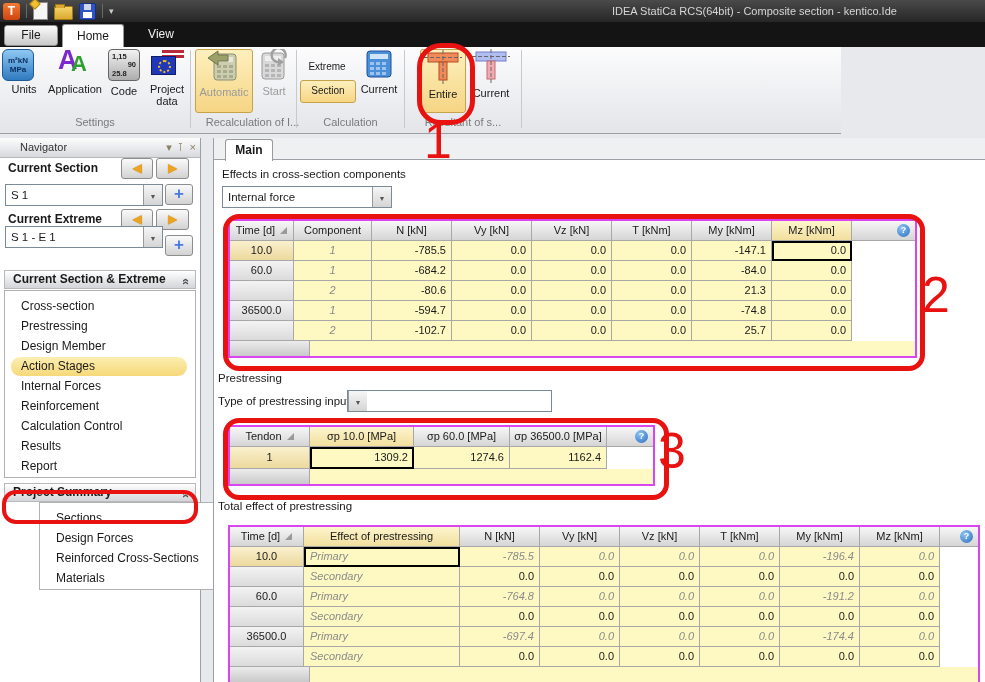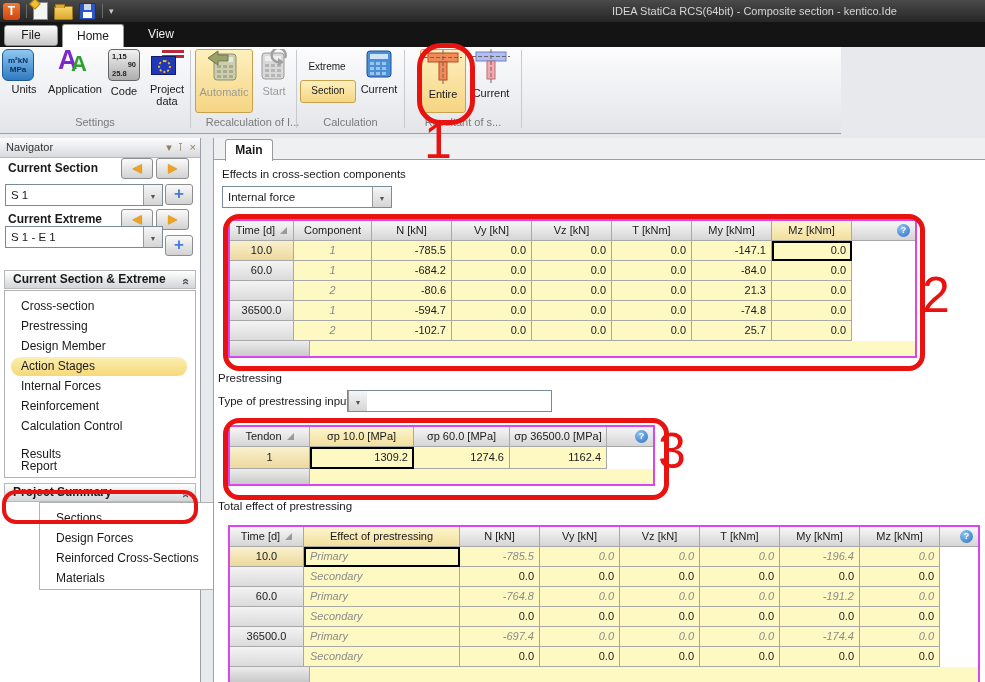--- a/index.html
+++ b/index.html
@@ -58,21 +58,21 @@
                    background:repeating-linear-gradient(#b82a3a 0 3px,#fff 3px 5px,#b82a3a 5px 8px,#fff 8px 10px);}
   .pdicon .eu{position:absolute;left:1px;top:7px;width:23px;height:17px;background:#2038b8;border:1px solid #101c70;}
   .pdicon .stars{position:absolute;left:6px;top:3px;width:9px;height:9px;border:2px dotted #f0c020;border-radius:50%;}
   .selbtn{background:linear-gradient(#fdf0bd,#f6d584);border:1px solid #c8a24a;border-radius:3px;}
   .graytext{color:#9a9a9a;}
   .smallbtn{position:absolute;text-align:center;font-size:10px;}
 
   
   .navigator{position:absolute;left:0;top:138px;width:200px;height:544px;background:#fff;border-right:1px solid #9aa0a6;}
   .navhead{position:absolute;left:0;top:0;width:200px;height:20px;background:linear-gradient(#fdfdfd,#d7d9dd);
-           border-bottom:1px solid #b5b7bb;line-height:19px;padding-left:6px;box-sizing:border-box;font-size:11px;color:#333;}
+           border-bottom:1px solid #b5b7bb;line-height:19px;padding-left:20px;box-sizing:border-box;font-size:11px;color:#333;}
   .navicons{position:absolute;right:4px;top:0;display:flex;gap:6px;color:#8a7f5e;font-size:11px;line-height:19px;}
   .navlbl{position:absolute;left:8px;font-weight:bold;font-size:12px;}
   .navbtn{position:absolute;height:21px;background:linear-gradient(#fafafa,#d2d2d2);
           border:1px solid #8d8d8d;border-radius:3px;text-align:center;line-height:19px;box-sizing:border-box;}
   .goldarr{color:#efa41f;font-size:12px;text-shadow:0 0 1px #9a6a00;}
   .plusglyph{color:#4a7ae0;font-size:17px;font-weight:bold;line-height:17px;}
   .select{position:absolute;height:22px;background:#fff;border:1px solid #7a8a96;box-sizing:border-box;display:flex;}
   .selval{flex:1;line-height:20px;padding-left:5px;font-size:11.5px;white-space:nowrap;overflow:hidden;}
   .ddbtn{width:18px;background:linear-gradient(#f6f6f6,#d5d5d5);border-left:1px solid #9a9a9a;
          text-align:center;line-height:20px;}
@@ -308,21 +308,21 @@
       <span class="chev">«</span>
     </div>
     <div class="listbox" style="top:152px;height:188px;">
       <div class="litem" style="top:6px;">Cross-section</div>
       <div class="litem" style="top:26px;">Prestressing</div>
       <div class="litem" style="top:46px;">Design Member</div>
       <div class="litem active" style="top:66px;">Action Stages</div>
       <div class="litem" style="top:86px;">Internal Forces</div>
       <div class="litem" style="top:106px;">Reinforcement</div>
       <div class="litem" style="top:126px;">Calculation Control</div>
-      <div class="litem" style="top:154px;">Results</div>
+      <div class="litem" style="top:146px;">Results</div>
       <div class="litem" style="top:166px;">Report</div>
     </div>
 
     <div class="grphead" style="top:345px;">
       <span>Project Summary</span>
       <span class="chev">«</span>
     </div>
     <div class="listbox" style="top:364px;height:88px;margin-left:35px;">
       <div class="litem" style="top:6px;">Sections</div>
       <div class="litem" style="top:26px;">Design Forces</div>

